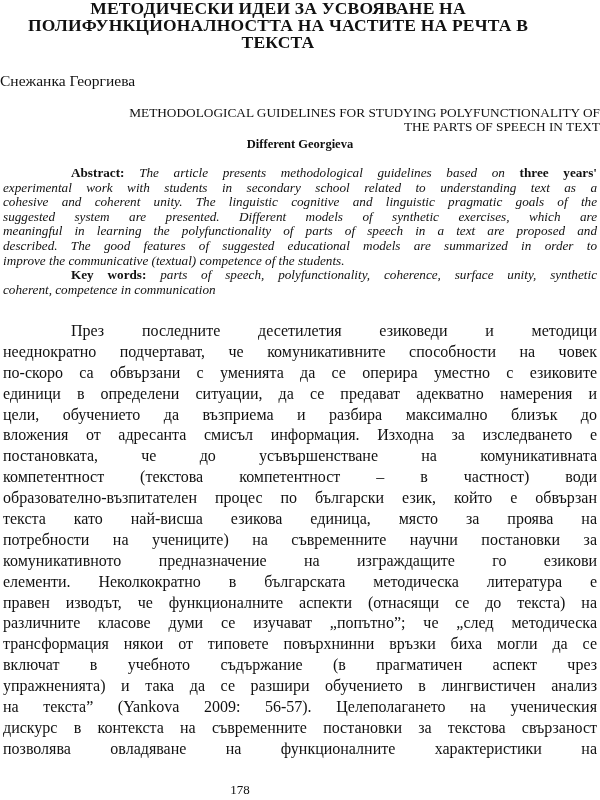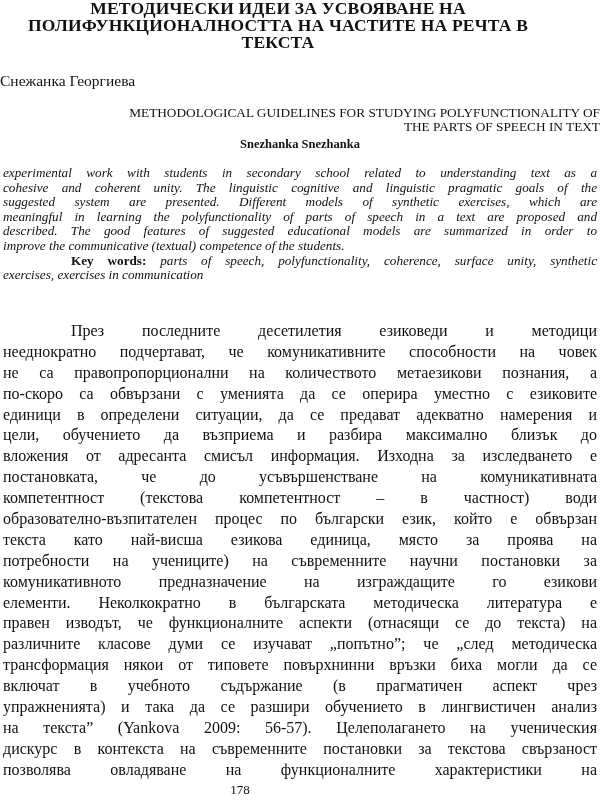--- a/index.html
+++ b/index.html
@@ -32,37 +32,37 @@
     <div>ТЕКСТА</div>
   </div>
 
   <div class="author-bg">Снежанка Георгиева</div>
 
   <div class="title-en">
     <div>METHODOLOGICAL GUIDELINES FOR STUDYING POLYFUNCTIONALITY OF</div>
     <div>THE PARTS OF SPEECH IN TEXT</div>
   </div>
 
-  <div class="author-en">Snezhanka Snezhanka</div>
+  <div class="author-en">Different Georgieva</div>
 
   <div class="abstract">
+    <span class="line indent"><b>Abstract:</b> <i>The article presents methodological guidelines based on</i> <b>three years'</b></span>
     <span class="line"><i>experimental work with students in secondary school related to understanding text as a</i></span>
     <span class="line"><i>cohesive and coherent unity. The linguistic cognitive and linguistic pragmatic goals of the</i></span>
     <span class="line"><i>suggested system are presented. Different models of synthetic exercises, which are</i></span>
     <span class="line"><i>meaningful in learning the polyfunctionality of parts of speech in a text are proposed and</i></span>
     <span class="line"><i>described. The good features of suggested educational models are summarized in order to</i></span>
     <span class="line last"><i>improve the communicative (textual) competence of the students.</i></span>
     <span class="line indent"><b>Key words:</b> <i>parts of speech, polyfunctionality, coherence, surface unity, synthetic</i></span>
-    <span class="line last"><i>exercises, exercises in communication</i></span>
+    <span class="line last"><i>coherent, competence in communication</i></span>
   </div>
 
   <div class="body-text">
     <span class="line indent">През последните десетилетия езиковеди и методици</span>
     <span class="line">нееднократно подчертават, че комуникативните способности на човек</span>
-    <span class="line">не са правопропорционални на количеството метаезикови познания, а</span>
     <span class="line">по-скоро са обвързани с уменията да се оперира уместно с езиковите</span>
     <span class="line">единици в определени ситуации, да се предават адекватно намерения и</span>
     <span class="line">цели, обучението да възприема и разбира максимално близък до</span>
     <span class="line">вложения от адресанта смисъл информация. Изходна за изследването е</span>
     <span class="line">постановката, че до усъвършенстване на комуникативната</span>
     <span class="line">компетентност (текстова компетентност – в частност) води</span>
     <span class="line">образователно-възпитателен процес по български език, който е обвързан</span>
     <span class="line">текста като най-висша езикова единица, място за проява на</span>
     <span class="line">потребности на учениците) на съвременните научни постановки за</span>
     <span class="line">комуникативното предназначение на изграждащите го езикови</span>

